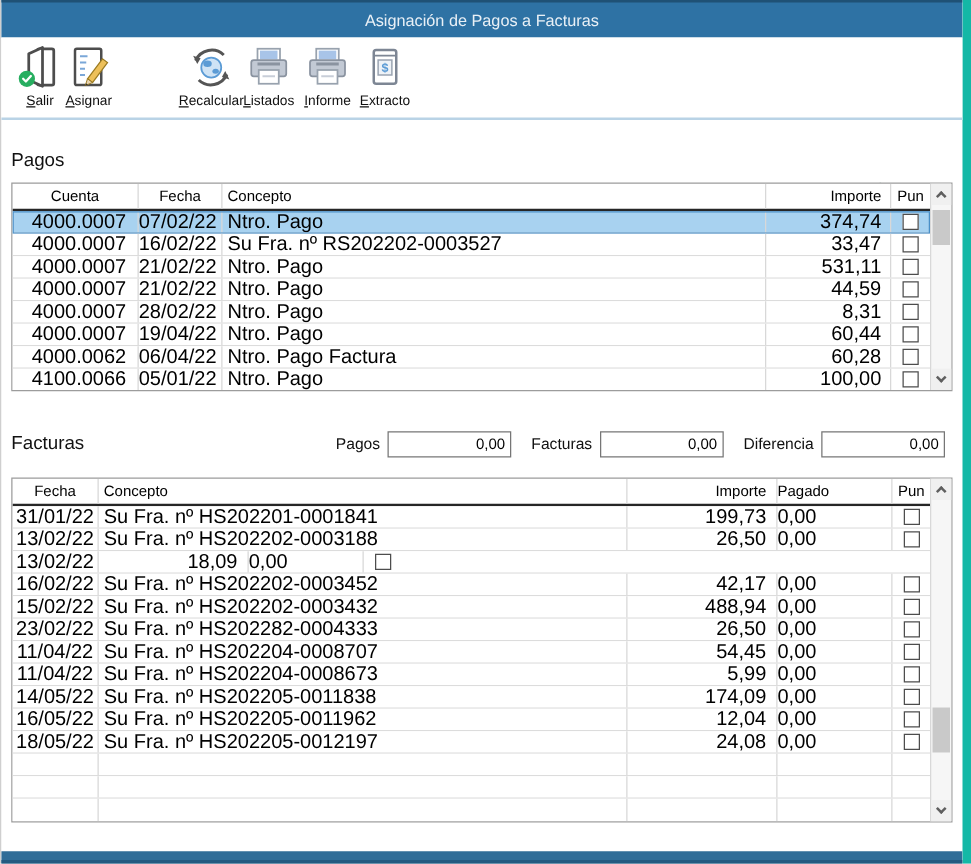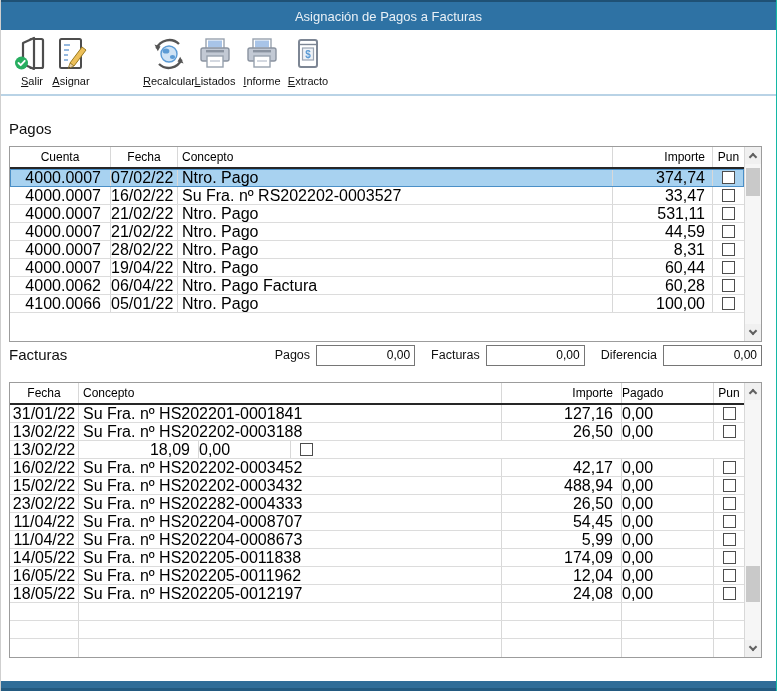--- a/index.html
+++ b/index.html
@@ -1,20 +1,20 @@
 <!DOCTYPE html>
 <html><head>
 <meta charset="utf-8">
 <style>
   * { margin:0; padding:0; box-sizing:border-box; }
   html,body { background:#e8e8e8; }
   body { font-family:"Liberation Sans", sans-serif; }
   .window {
     position:relative; width:777px; height:691px; background:#ffffff;
-    border-left:1px solid #cfcfcf; border-right:1px solid #14b8a6;
+    border-left:1px solid #cfcfcf; border-right:7px solid #14b8a6;
     overflow:hidden; color:#000;
   }
 
   
   .titlebar {
     position:absolute; left:0; top:0; width:100%; height:30px;
     background:#2e72a4; border-top:2px solid #1f5175;
     display:flex; align-items:center; justify-content:center;
     color:#e9f0f6; font-size:13px;
   }
@@ -174,21 +174,21 @@
         </svg>
       </span>
       <span class="tb-label"><u>E</u>xtracto</span>
     </div>
 
   </div>
 
   <div class="heading" style="left:8px; top:120px;">Pagos</div>
   <div class="company">Hostinet, S.L.</div>
 
-  <div class="table pg" style="top:146px; width:753px; height:196px;">
+  <div class="table pg" style="top:146px; width:753px; height:167px;">
     <div class="tbody-wrap">
       <div class="thead">
         <div class="c c1" style="text-align:center;">Cuenta</div>
         <div class="c c2" style="text-align:center;">Fecha</div>
         <div class="c c3">Concepto</div>
         <div class="c c4">Importe</div>
         <div class="c c5">Pun</div>
       </div>
 
       <div class="trow selected">
@@ -299,21 +299,21 @@
         <div class="c c1">Fecha</div>
         <div class="c c2">Concepto</div>
         <div class="c c3">Importe</div>
         <div class="c c4">Pagado</div>
         <div class="c c5">Pun</div>
       </div>
 
       <div class="trow">
         <div class="c c1">31/01/22</div>
         <div class="c c2">Su Fra. nº HS202201-0001841</div>
-        <div class="c c3">127,16</div>
+        <div class="c c3">199,73</div>
         <div class="c c4">0,00</div>
         <div class="c c5">
             <span class="cb"></span>
           </div>
       </div>
       <div class="trow">
         <div class="c c1">13/02/22</div>
         <div class="c c2">Su Fra. nº HS202202-0003188</div>
         <div class="c c3">26,50</div>
         <div class="c c4">0,00</div>

